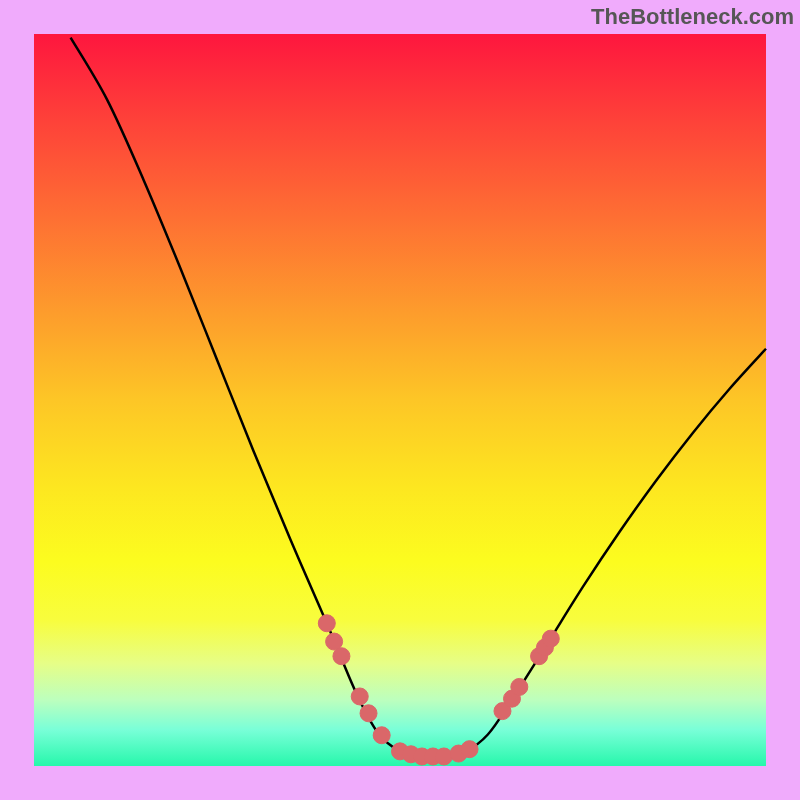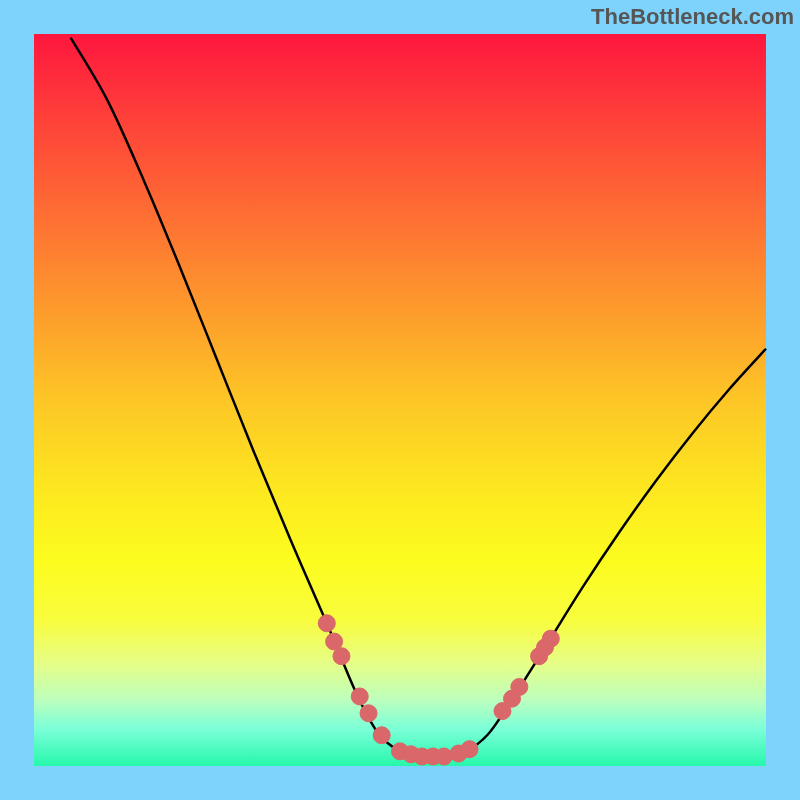--- a/index.html
+++ b/index.html
@@ -1,16 +1,16 @@
 <!DOCTYPE html>
 <html><head>
 <meta charset="utf-8">
 <style>
   html,body{margin:0;padding:0;width:800px;height:800px;background:#000;overflow:hidden}
-  .frame{position:absolute;left:0;top:0;width:800px;height:800px;background:#7dd3fc}
+  .frame{position:absolute;left:0;top:0;width:800px;height:800px;background:#f0abfc}
   .plot{position:absolute;left:34px;top:34px;width:732px;height:732px;
         background:linear-gradient(to bottom,
           #fe163e 0%,
           #fe4239 12%,
           #fe6f33 25%,
           #fd9c2c 38%,
           #fdc626 50%,
           #fde720 62%,
           #fcfc1f 72%,
           #f8fd3d 80%,

